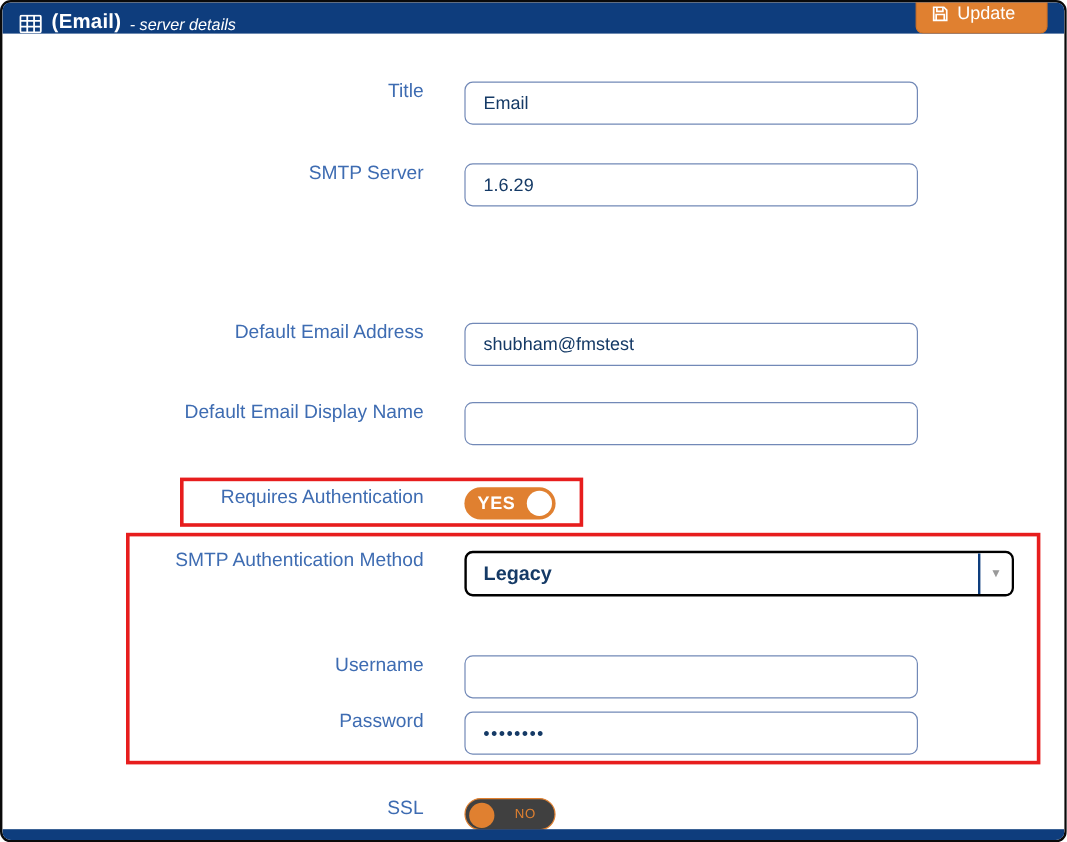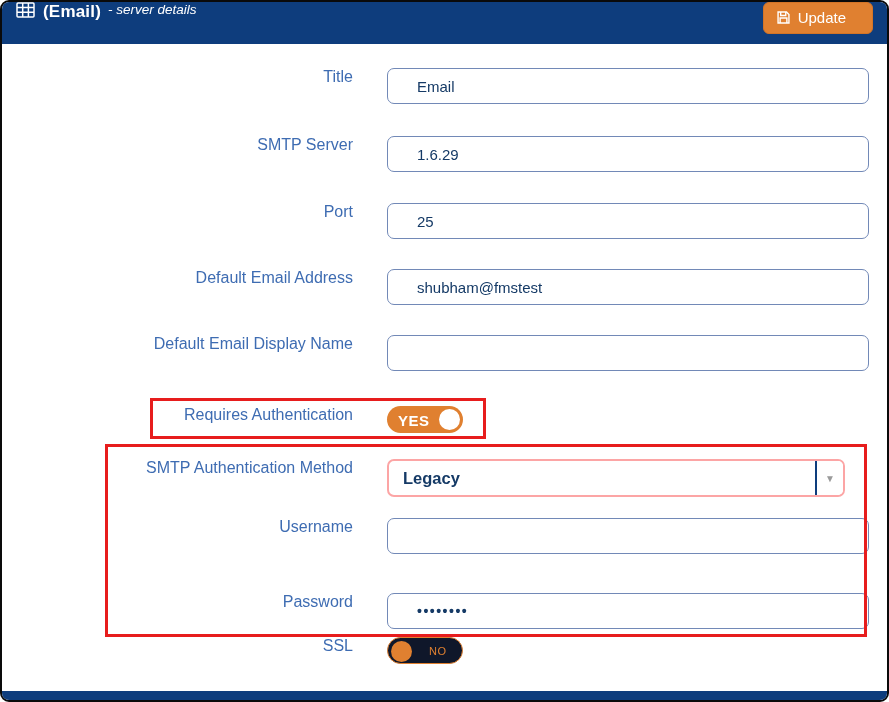--- a/index.html
+++ b/index.html
@@ -2,63 +2,63 @@
 <html><head>
 <meta charset="utf-8">
 <style>
   html,body{margin:0;padding:0;background:#ffffff;font-family:"Liberation Sans",sans-serif;}
   .page{
     position:relative;width:889px;height:702px;box-sizing:border-box;
     border:2px solid #0a0a0a;border-radius:9px;overflow:hidden;background:#ffffff;
   }
   
   .header{
-    height:42px;background:#0e3d7d;display:flex;align-items:flex-start;
+    height:26px;background:#0e3d7d;display:flex;align-items:flex-end;
     padding:0 14px;box-sizing:border-box;color:#fff;
   }
   .hicon{display:flex;align-items:center;margin-right:8px;}
   .htitle{font-size:17px;font-weight:bold;letter-spacing:.2px;}
   .hsub{font-size:13.5px;font-style:italic;margin-left:7px;margin-top:0;}
   .update-btn{
     margin-left:auto;display:flex;align-items:center;gap:7px;
     background:#e08030;color:#fff;border:1px solid #d37426;border-radius:6px;
     padding:6px 26px 7px 12px;font-size:15px;font-family:inherit;cursor:pointer;
   }
   
   .row{position:absolute;left:0;width:100%;display:flex;align-items:flex-start;}
   .row label{width:351px;flex:0 0 351px;text-align:right;font-size:16px;color:#3e6cb2;}
   .ctrl{margin-left:34px;}
   .tinput{
-    width:482px;height:36px;box-sizing:border-box;margin-left:34px;
-    border:1px solid #7289b7;border-radius:7px;padding:0 29px;
+    width:378px;height:36px;box-sizing:border-box;margin-left:34px;
+    border:1px solid #7289b7;border-radius:7px;padding:0 15px;
     font-size:15px;color:#153a66;font-family:inherit;background:#fff;outline:none;
   }
   .pw{font-weight:bold;letter-spacing:1.5px;font-size:14px;}
   
   .select{
     margin-left:34px;width:458px;height:38px;box-sizing:border-box;
-    border:2px solid #fca5a5;border-radius:7px;background:#fff;
+    border:2px solid #000000;border-radius:7px;background:#fff;
     display:flex;align-items:center;cursor:pointer;overflow:hidden;
   }
   .sel-val{flex:1;padding-left:14px;font-size:16.5px;font-weight:bold;color:#153a66;}
   .sel-arrow{
     width:26px;align-self:stretch;display:flex;align-items:center;justify-content:center;
     border-left:2px solid #0e3d7d;color:#9a9a9a;font-size:10px;background:#fff;
   }
   
   .toggle{margin-left:34px;position:relative;width:76px;height:27px;border-radius:14px;cursor:pointer;box-sizing:border-box;}
   .toggle-on{background:#e08030;}
   .t-label-on{
     position:absolute;left:11px;top:50%;transform:translateY(-50%);
     color:#fff;font-size:15px;font-weight:bold;letter-spacing:.5px;
   }
   .t-knob-on{
     position:absolute;right:3px;top:3px;width:21px;height:21px;border-radius:50%;background:#fff;
   }
-  .toggle-off{background:#0f172a;border:1.5px solid #e08030;}
+  .toggle-off{background:#404040;border:1.5px solid #e08030;}
   .t-knob-off{
     position:absolute;left:3px;top:2.5px;width:21px;height:21px;border-radius:50%;background:#e08030;
   }
   .t-label-off{
     position:absolute;left:41px;top:50%;transform:translateY(-50%);
     color:#e08030;font-size:11px;letter-spacing:.5px;
   }
   
   .redbox{position:absolute;border:3px solid #e71d1d;pointer-events:none;box-sizing:border-box;}
   .box1{left:148px;top:396px;width:336px;height:41px;}
@@ -98,24 +98,20 @@
   <div class="row" style="top:66px;">
     <label>Title</label>
     <input class="tinput" type="text" value="Email" style="">
   </div>
 
   <div class="row" style="top:134px;">
     <label>SMTP Server</label>
     <input class="tinput" type="text" value="1.6.29" style="">
   </div>
 
-  <div class="row" style="top:201px;">
-    <label>Port</label>
-    <input class="tinput" type="text" value="25" style="">
-  </div>
 
   <div class="row" style="top:267px;">
     <label>Default Email Address</label>
     <input class="tinput" type="text" value="shubham@fmstest" style="">
   </div>
 
   <div class="row" style="top:333px;">
     <label>Default Email Display Name</label>
     <input class="tinput" type="text" value="" style="">
   </div>
@@ -129,31 +125,31 @@
   </div>
 
   <div class="row" style="top:457px;">
     <label>SMTP Authentication Method</label>
     <div class="select">
       <span class="sel-val">Legacy</span>
       <span class="sel-arrow">▼</span>
     </div>
   </div>
 
-  <div class="row" style="top:516px;">
+  <div class="row" style="top:544px;">
     <label>Username</label>
     <input class="tinput" type="text" value="" style="">
   </div>
 
   <div class="row" style="top:591px;">
     <label>Password</label>
     <input class="tinput pw" type="text" value="••••••••" style="">
   </div>
 
-  <div class="row" style="top:635px;">
+  <div class="row" style="top:663px;">
     <label>SSL</label>
     <div class="toggle toggle-off ctrl">
       <span class="t-knob-off"></span>
       <span class="t-label-off">NO</span>
     </div>
   </div>
 
   <div class="redbox box1"></div>
   <div class="redbox box2"></div>
 

